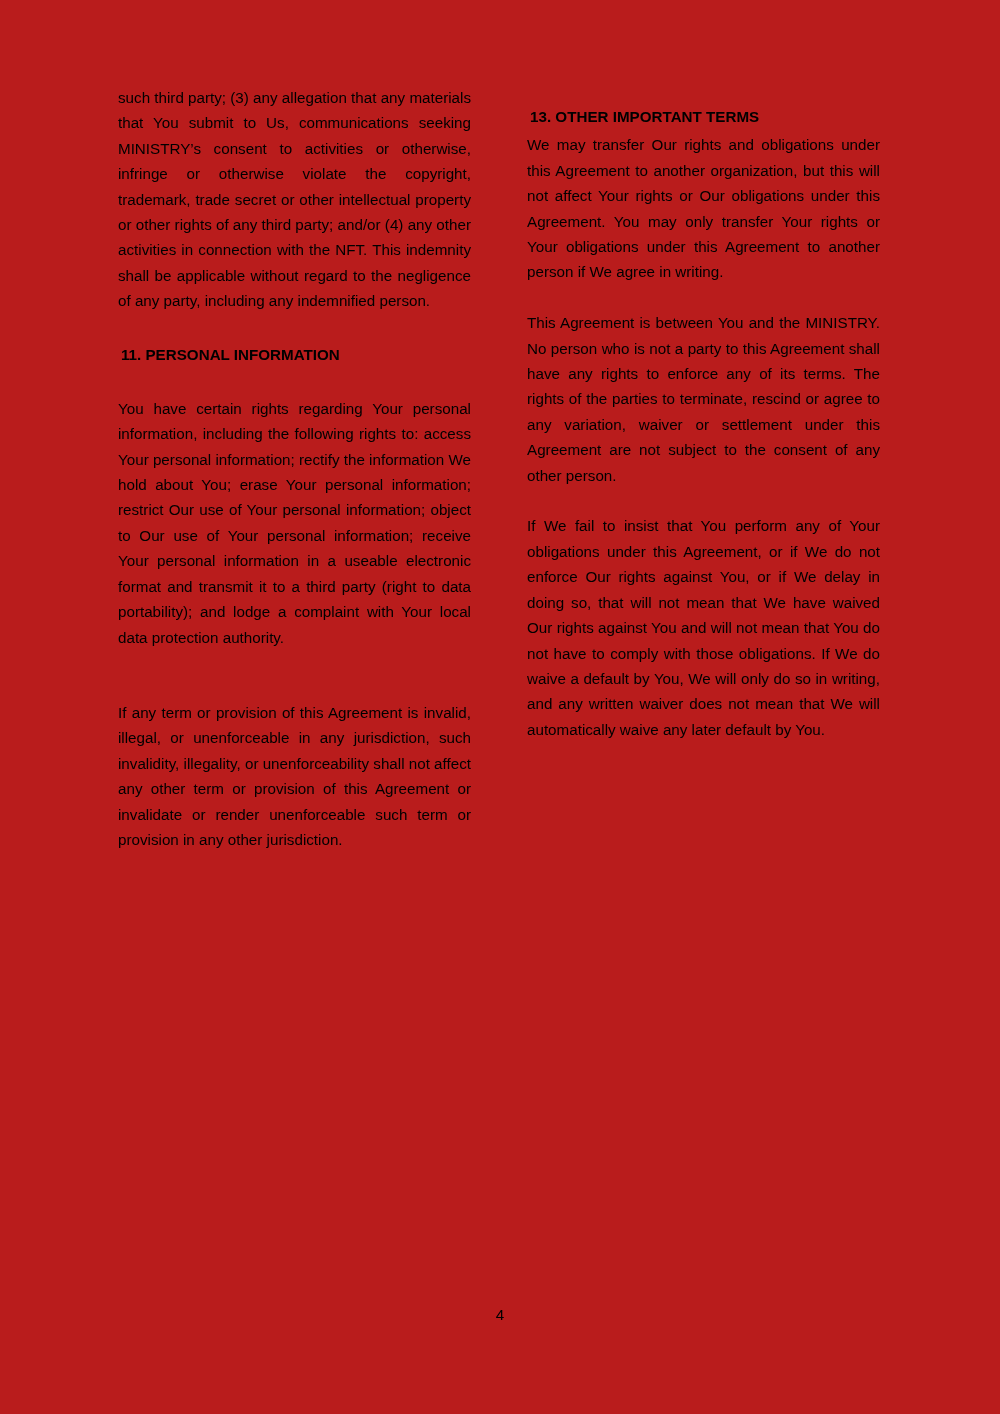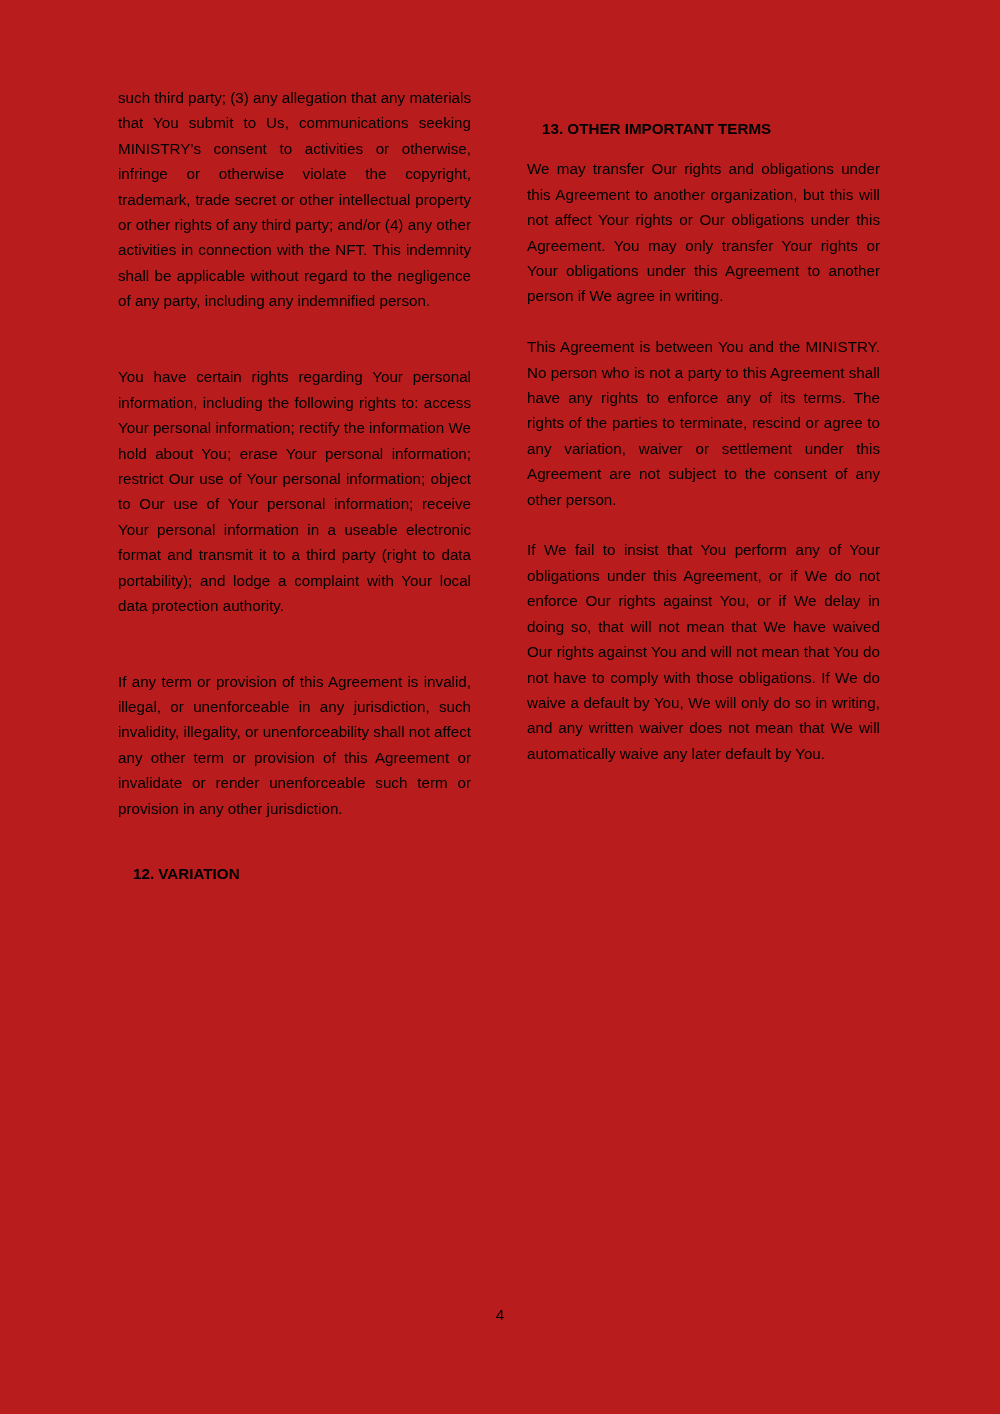--- a/index.html
+++ b/index.html
@@ -46,21 +46,21 @@
   }
   p.para {
     margin: 0 0 0 0;
     font-size: 15.2px;
     line-height: 25.4px;
     text-align: justify;
     text-justify: inter-word;
     hyphens: none;
   }
   h2.heading {
-    margin: 15px;
+    margin: 3px;
     font-size: 15.2px;
     line-height: 25.4px;
     font-weight: bold;
     text-align: left;
   }
   .spacer-line {
     height: 25.4px;
   }
   .gap-big {
     height: 50px;
@@ -81,34 +81,34 @@
 <div class="page">
   <div class="content">
     <div class="columns">
 
       <div class="col col-left">
 
         <p class="para">such third party; (3) any allegation that any materials that You submit to Us, communications seeking MINISTRY’s consent to activities or otherwise, infringe or otherwise violate the copyright, trademark, trade secret or other intellectual property or other rights of any third party; and/or (4) any other activities in connection with  the NFT. This indemnity shall be applicable without regard to the negligence of any party, including any indemnified person.</p>
 
         <div class="spacer-line"></div>
 
+        <h2 class="heading">11. PERSONAL INFORMATION</h2>
 
 
         <div class="spacer-line"></div>
 
         <p class="para">You have certain rights regarding Your personal information, including the following rights to: access Your personal information; rectify the information We hold about You; erase Your personal information; restrict Our use of Your personal information; object to Our use of Your personal information; receive Your personal information in a useable electronic format and transmit it to a third party (right to data portability); and lodge a complaint with Your local data protection authority.</p>
 
         <div class="gap-big"></div>
 
 
         <p class="para">If any term or provision of this Agreement is invalid, illegal, or unenforceable in any jurisdiction, such invalidity, illegality, or unenforceability shall not affect any other term or provision of this Agreement or invalidate or render unenforceable such term or provision in any other jurisdiction.</p>
 
         <div class="spacer-line"></div>
 
-        <h2 class="heading">12. VARIATION</h2>
 
 
 
       </div>
 
       <div class="col col-right">
 
         <h2 class="heading">13. OTHER IMPORTANT TERMS</h2>
 
         <p class="para">We may transfer Our rights and obligations under this Agreement to another organization, but this will not affect Your rights or Our obligations under this Agreement. You may only transfer Your rights or Your obligations under this Agreement to another person if We agree in writing.</p>

